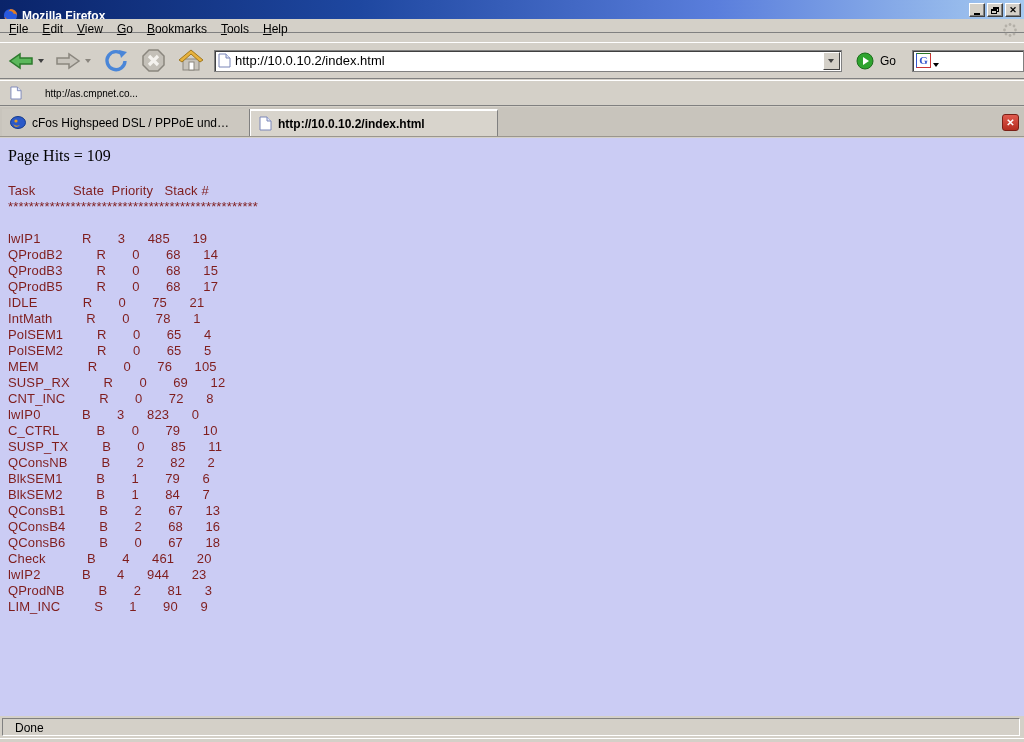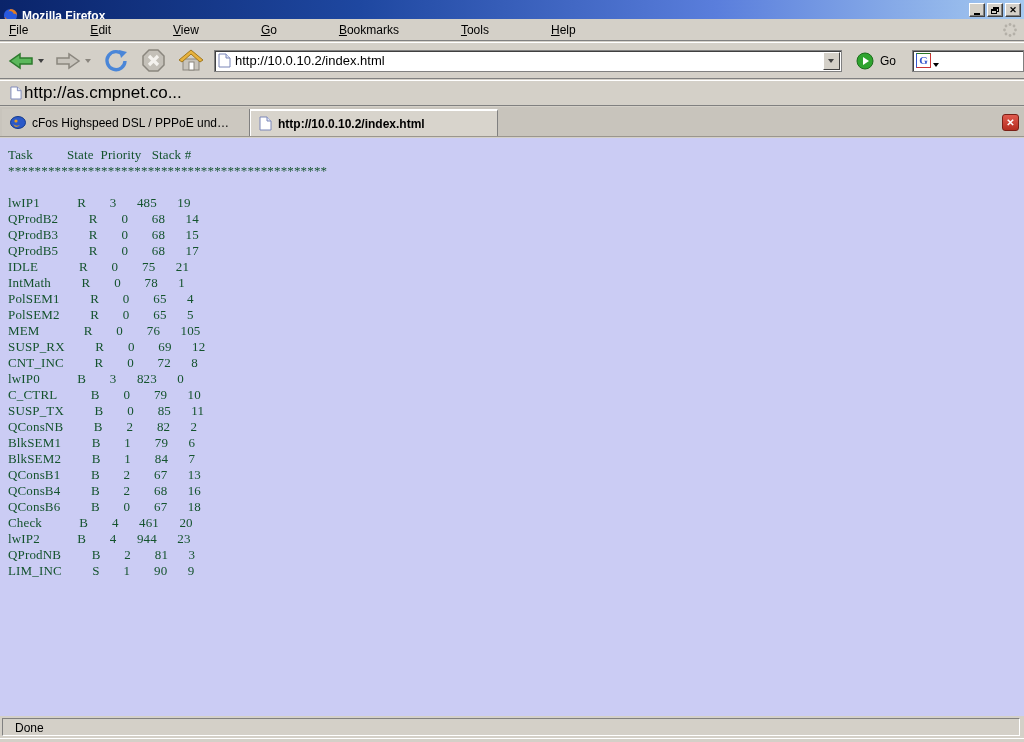--- a/index.html
+++ b/index.html
@@ -16,22 +16,22 @@
   .caption-buttons { position:absolute; right:3px; top:3px; display:flex; gap:2px; }
   .cap-btn { width:16px; height:14px; background:#d4d0c8; border:1px solid;
     border-color:#fff #404040 #404040 #fff; box-shadow:inset -1px -1px 0 #808080;
     display:flex; align-items:center; justify-content:center; font-size:9px; font-weight:bold; line-height:1; }
   .min-glyph { width:6px; height:2px; background:#000; margin-top:7px; }
   .restore-glyph { position:relative; width:8px; height:7px; margin-top:1px; }
   .restore-glyph .r1 { position:absolute; right:0; top:0; width:6px; height:5px; border:1px solid #000; border-top-width:2px; background:#d4d0c8; }
   .restore-glyph .r2 { position:absolute; left:0; bottom:0; width:6px; height:5px; border:1px solid #000; border-top-width:2px; background:#d4d0c8; }
 
   
-  .menubar { position:absolute; left:0; top:19px; width:1024px; height:22px; background:#d4d0c8;
-    border-bottom:1px solid #808080; display:flex; align-items:flex-end; padding-left:2px;gap:48px; }
+  .menubar { position:absolute; left:0; top:19px; width:1024px; height:14px; background:#d4d0c8;
+    border-bottom:1px solid #808080; display:flex; align-items:flex-start; padding-left:2px; }
   .menu-item { padding:3px 7px; font-size:12px; }
   .menu-item u { text-decoration:underline; }
   .throbber { position:absolute; right:6px; top:3px; width:16px; height:16px; opacity:.55; }
 
   
   .navbar { position:absolute; left:0; top:42px; width:1024px; height:37px; background:#d4d0c8;
     border-top:1px solid #fff; border-bottom:1px solid #808080; display:flex; align-items:center; }
   .nav-btn { display:flex; align-items:center; justify-content:center; height:30px; padding:0 2px; }
   .drop-caret { width:0; height:0; border-left:3px solid transparent; border-right:3px solid transparent;
     border-top:4px solid #404040; margin:0 4px 0 1px; }
@@ -48,39 +48,39 @@
   .search-box input { border:none; outline:none; width:70px; font-size:12px; height:16px; }
   .g-icon { width:15px; height:15px; margin:0 1px 0 3px; border:1px solid; border-color:#2a7a2a #c33 #c33 #3355cc;
     background:#fff; color:#3355cc; font-weight:bold; font-size:11px; line-height:13px; text-align:center;
     font-family:"Liberation Serif",serif; }
   .g-caret { width:0; height:0; border-left:3px solid transparent; border-right:3px solid transparent;
     border-top:4px solid #000; margin-left:1px; margin-top:8px; }
 
   
   .bookmarksbar { position:absolute; left:0; top:80px; width:1024px; height:26px; background:#d4d0c8;
     border-top:1px solid #fff; border-bottom:1px solid #808080; display:flex; align-items:center; }
-  .bookmark-item { display:flex; align-items:center; gap:2px; padding:2px 6px; margin-left:4px; font-size:17px; }
+  .bookmark-item { display:flex; align-items:center; gap:23px; padding:2px 6px; margin-left:4px; font-size:10px; }
 
   
   .tabbar { position:absolute; left:0; top:107px; width:1024px; height:30px; background:#c8c4bc;
     border-bottom:1px solid #9a968e; display:flex; align-items:flex-end; }
   .tab { height:27px; display:flex; align-items:center; padding:0 8px; gap:6px;
     border-right:1px solid #808080; background:#ccc8c0; font-size:12px; overflow:hidden; white-space:nowrap; }
   .tab .tab-label { overflow:hidden; text-overflow:ellipsis; max-width:200px; }
   .tab.active { background:#d8d4cc; border-top:2px solid #fff; border-left:1px solid #fff; font-weight:bold; }
   .tab-close { position:absolute; right:5px; top:7px; width:17px; height:17px;
     background:linear-gradient(#e05a4e,#b52d20); border:1px solid #7a1f16; border-radius:3px;
     color:#fff; font-size:10px; font-weight:bold; text-align:center; line-height:15px; }
 
   
   .content { position:absolute; left:0; top:138px; width:1024px; height:578px; background:#cbccf4;
     padding:9px 0 0 8px; overflow:hidden; }
   .page-hits { font-family:"Liberation Serif", serif; font-size:16px; height:20px; }
-  .task-table { font-family:Liberation Serif, serif;
-    font-size:13px; line-height:16px; letter-spacing:0.15px; color:#14532d; }
+  .task-table { margin-top:16px; font-family:Liberation Sans, sans-serif;
+    font-size:13px; line-height:16px; letter-spacing:0.15px; color:#7f1d1d; }
 
   
   .statusbar { position:absolute; left:0; top:716px; width:1024px; height:22px; background:#d4d0c8; padding:2px; }
   .status-panel { width:1018px; height:18px; border:1px solid; border-color:#808080 #fff #fff #808080;
     display:flex; align-items:flex-end; padding-left:12px; font-size:12px; }
   .bottom-strip { position:absolute; left:0; top:738px; width:1024px; height:4px; background:#d4d0c8; border-top:1px solid #fff; }
 
   svg { display:block; }
 </style>
 </head>
@@ -212,20 +212,21 @@
       <svg width="13" height="15" viewBox="0 0 13 15">
         <path d="M1 1 L8 1 L12 5 L12 14 L1 14 Z" fill="#fff" stroke="#7a86b8"></path>
         <path d="M8 1 L8 5 L12 5" fill="#dfe6f8" stroke="#7a86b8"></path>
       </svg>
       <span class="tab-label">http://10.0.10.2/index.html</span>
     </div>
     <div class="tab-close">✕</div>
   </div>
 
   <div class="content">
+    <div class="page-hits">Page Hits = 109</div>
     <pre class="task-table">Task          State  Priority   Stack #
 ************************************************
 
 lwIP1           R       3      485      19
 QProdB2         R       0       68      14
 QProdB3         R       0       68      15
 QProdB5         R       0       68      17
 IDLE            R       0       75      21
 IntMath         R       0       78      1
 PolSEM1         R       0       65      4

